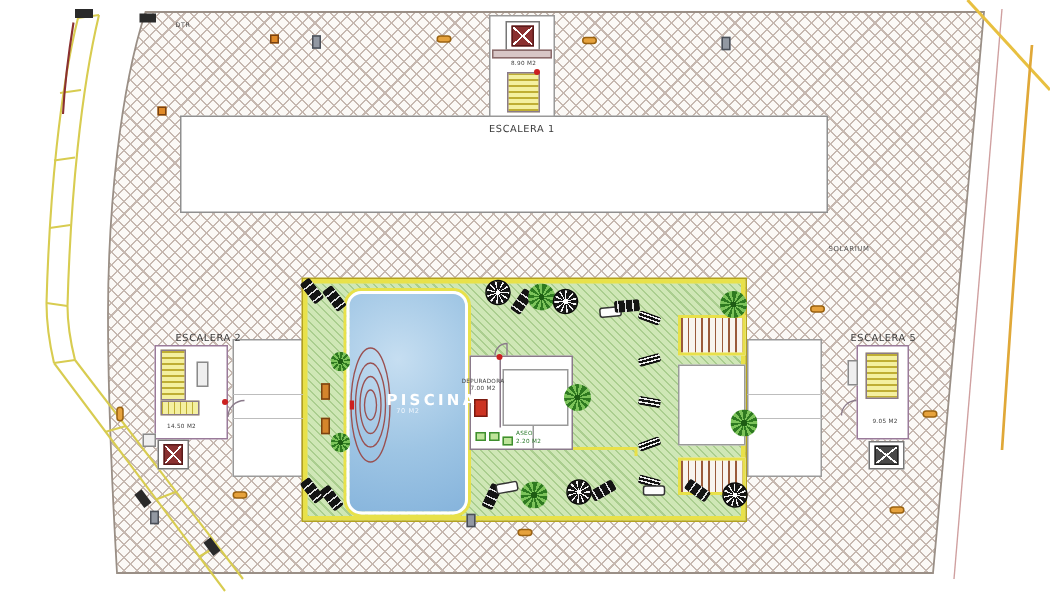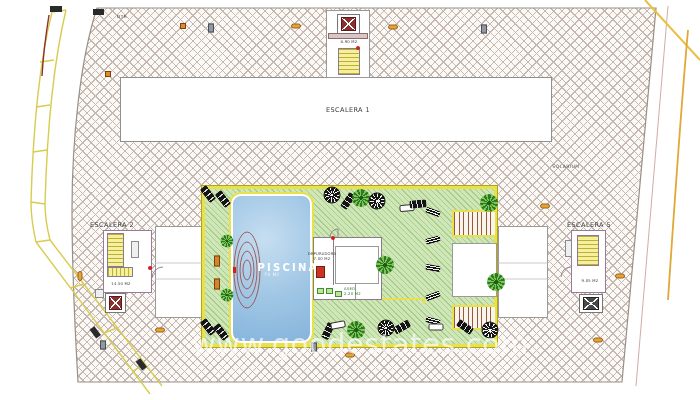--- a/index.html
+++ b/index.html
@@ -75,22 +75,22 @@
   .table-set{width:15px;height:6px;border-radius:2px;background:repeating-linear-gradient(0deg,transparent 0 1.5px,#eee 1.5px 2.5px),#141414;}
   .orange-square{width:6px;height:6px;background:#e08a28;border:1px solid #7a4210;}
   .orange-oval{width:10px;height:5px;border-radius:3px;background:#e6a23c;border:1px solid #9a6210;}
   .gray-rect{width:6px;height:9px;background:#9298a2;border:1px solid #4a4f58;}
   .red-dot{width:4px;height:4px;border-radius:50%;background:#cc2020;}
 
   
   .lbl{position:absolute;color:#3a3a3a;white-space:nowrap;transform:translateX(-50%);letter-spacing:.4px;}
   .lbl.big{font-size:6.5px;}
   .lbl.tiny{font-size:3.8px;letter-spacing:.2px;}
-  #lbl-escalera1{left:348px;top:82px;margin-top:24px;}
-  #lbl-escalera2{left:112px;top:221px;}
+  #lbl-escalera1{left:348px;top:82px;}
+  #lbl-escalera2{left:139px;top:221px;}
   #lbl-escalera3{left:589px;top:221px;}
   #lbl-solarium{left:566px;top:164px;font-size:4.6px;color:#555;}
   #lbl-decknote{left:122px;top:14px;font-size:4.2px;color:#444;}
   #lbl-piscina{left:288px;top:262px;color:#fff;font-size:10px;font-weight:bold;letter-spacing:2.2px;}
   #lbl-piscina-area{left:272px;top:272px;color:#eef5fc;font-size:4.4px;}
   #lbl-depuradora{left:322px;top:251px;color:#444;}
   #lbl-depuradora-area{left:322px;top:256px;color:#444;}
   #lbl-aseo{left:344px;top:286px;color:#2a7a2a;transform:none;}
   #lbl-aseo-area{left:344px;top:291px;color:#2a7a2a;transform:none;}
   #lbl-stair1-area{left:349px;top:39px;}
@@ -268,15 +268,14 @@
   <span id="lbl-piscina" class="lbl">PISCINA</span>
   <span id="lbl-piscina-area" class="lbl">70 M2</span>
   <span id="lbl-depuradora" class="lbl tiny">DEPURADORA</span>
   <span id="lbl-depuradora-area" class="lbl tiny">7.00 M2</span>
   <span id="lbl-aseo" class="lbl tiny">ASEO</span>
   <span id="lbl-aseo-area" class="lbl tiny">2.20 M2</span>
   <span id="lbl-stair1-area" class="lbl tiny">8.90 M2</span>
   <span id="lbl-stair2-area" class="lbl tiny">14.50 M2</span>
   <span id="lbl-stair3-area" class="lbl tiny">9.05 M2</span>
 
-  <div id="watermark">www.goodestates.com</div>
 
 </div>
 
 </body></html>

